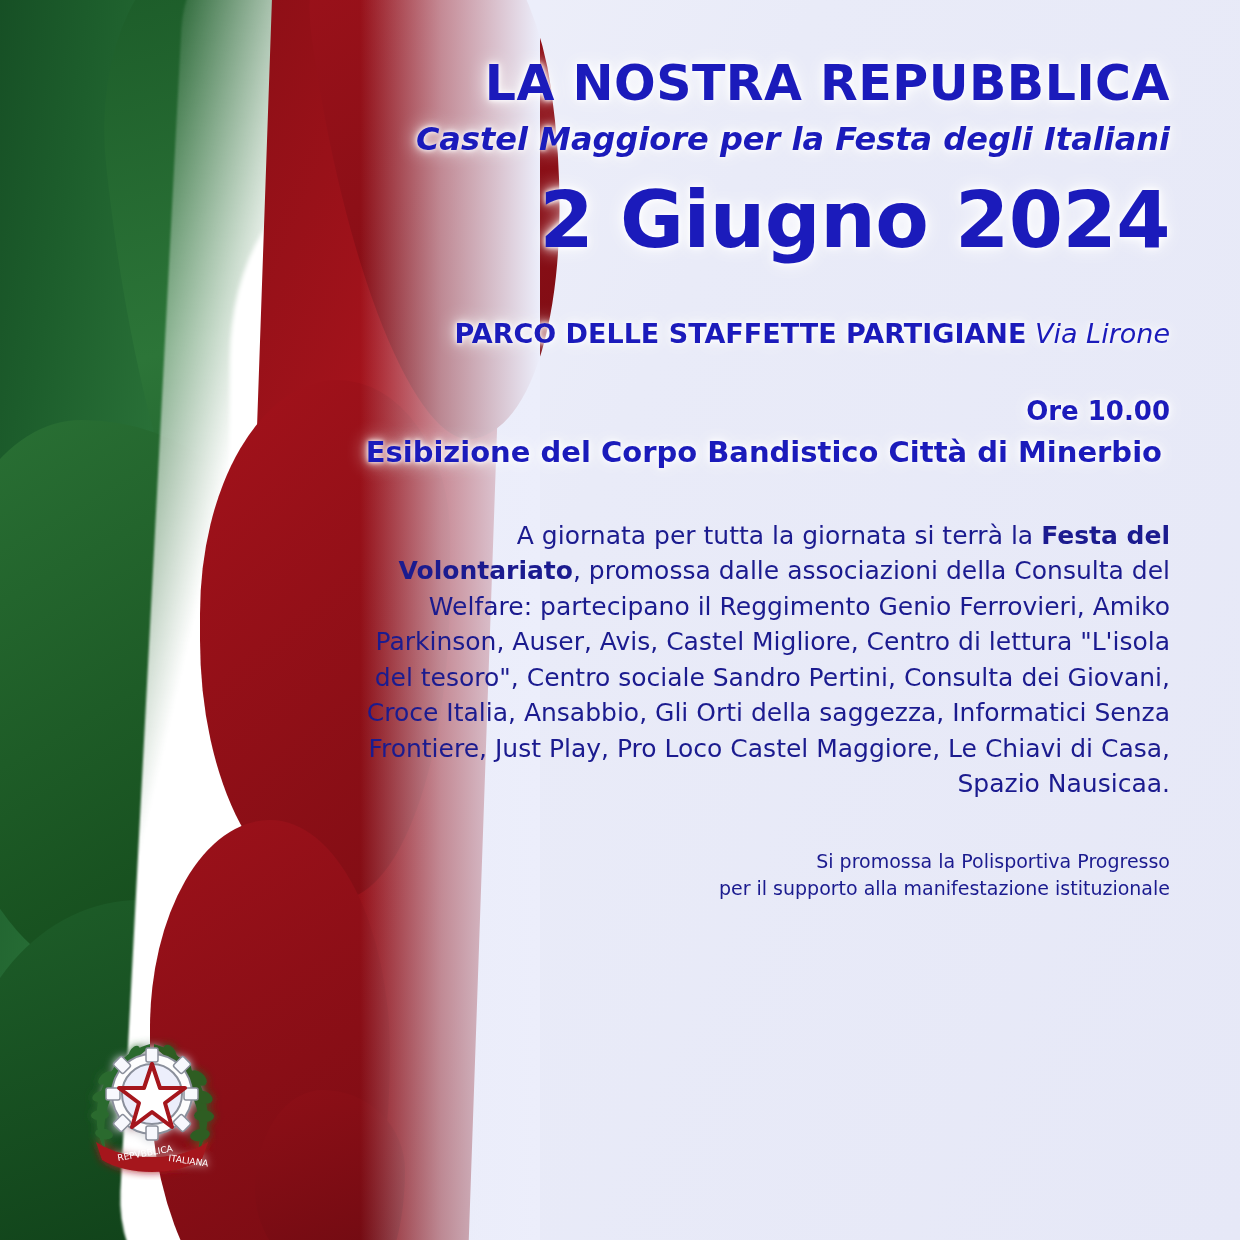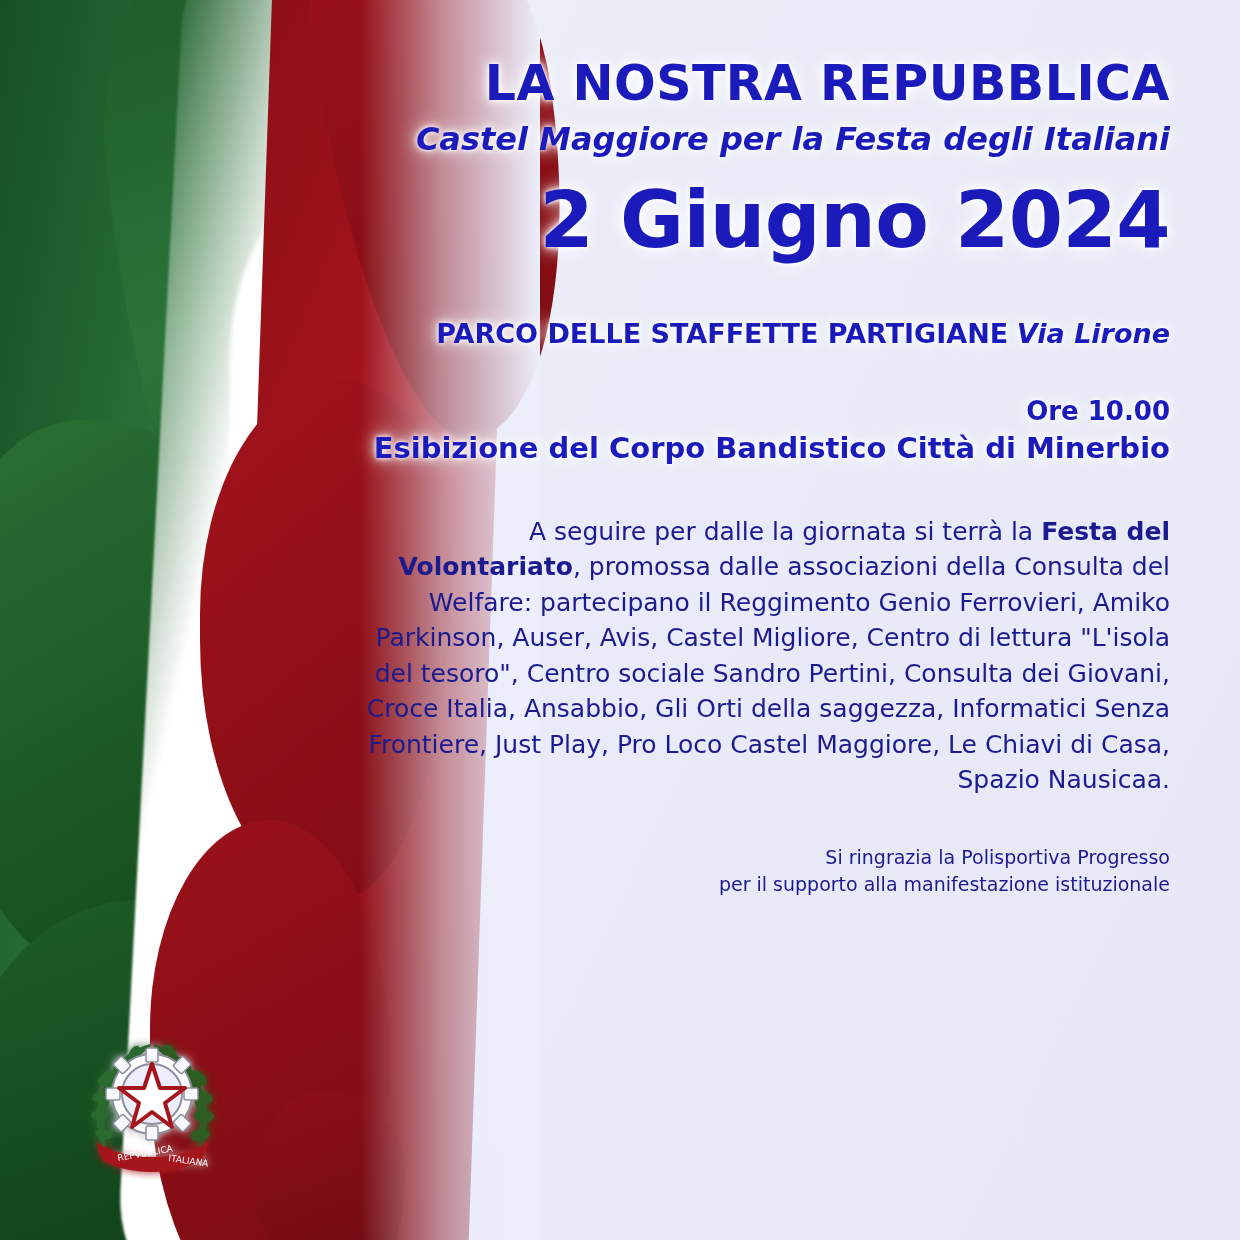--- a/index.html
+++ b/index.html
@@ -197,35 +197,35 @@
     margin: 2px 0 54px 0;
   }
 
   .venue {
     font-size: 27px;
     color: #1b1bbb;
     margin: 0 0 46px 0;
     line-height: 1.2;
   }
   .venue .venue-name { font-weight: bold; }
-  .venue .venue-addr { font-style: italic; font-weight: bold; }
+  .venue .venue-addr { font-style: italic; font-weight: normal; }
 
   .slot { margin: 0 0 40px 0; }
   .slot-time {
     font-weight: bold;
     font-size: 26px;
     color: #1b1bbb;
     margin: 0 0 4px 0;
   }
   .slot-desc {
     font-weight: bold;
     font-size: 29px;
     color: #1b1bbb;
     line-height: 1.28;
-    margin: 0;
+    margin: 8px;
   }
 
   .body-text {
     font-size: 25px;
     color: #1b1b8f;
     line-height: 1.42;
     margin: 46px 0 0 0;
     text-align: right;
   }
   .body-text b { font-weight: bold; }
@@ -327,23 +327,23 @@
       <span class="venue-addr">Via Lirone</span>
     </div>
 
     <div class="slot">
       <div class="slot-time glow">Ore 10.00</div>
       <div class="slot-desc glow">Esibizione del Corpo Bandistico Città di Minerbio</div>
     </div>
 
 
     <p class="body-text">
-      <span>A seguire per dalle la giornata  si terrà la</span>
+      <span>A giornata per tutta la giornata  si terrà la</span>
       <b>Festa del Volontariato</b><span>, promossa dalle associazioni della Consulta del Welfare: partecipano il Reggimento Genio Ferrovieri, Amiko Parkinson, Auser, Avis, Castel Migliore, Centro di lettura "L'isola del tesoro", Centro sociale Sandro Pertini, Consulta dei Giovani, Croce Italia, Ansabbio, Gli Orti della saggezza, Informatici Senza Frontiere, Just Play, Pro Loco Castel Maggiore, Le Chiavi di Casa, Spazio Nausicaa.</span>
     </p>
 
     <p class="thanks">
-      <span>Si ringrazia la Polisportiva Progresso</span><br>
+      <span>Si promossa la Polisportiva Progresso</span><br>
       <span>per il supporto alla manifestazione istituzionale</span>
     </p>
 
   </div>
 </div>
 
 </body></html>

